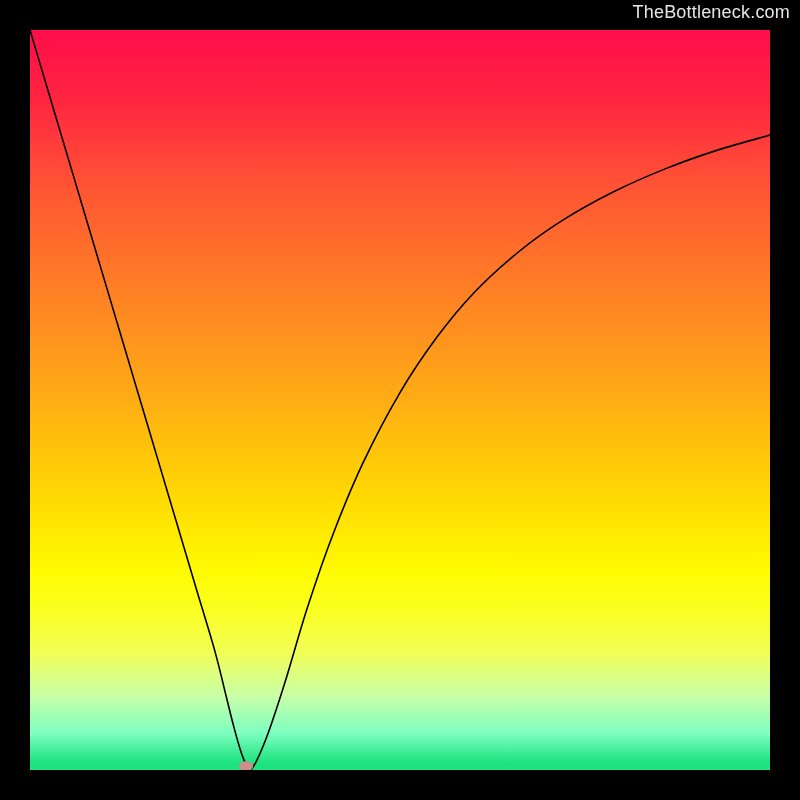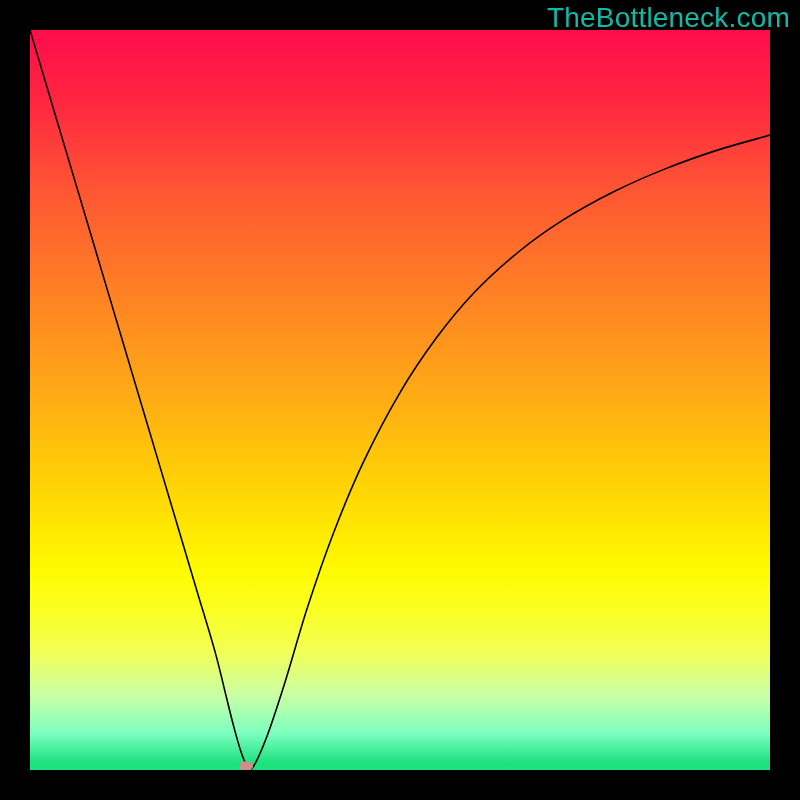--- a/index.html
+++ b/index.html
@@ -14,22 +14,22 @@
   .frame {
     position: relative;
     width: 800px;
     height: 800px;
     background: #000;
   }
   .attribution {
     position: absolute;
     top: 2px;
     right: 10px;
-    color: #14b8a6;
-    font-size: 28px;
+    color: #e5e5e5;
+    font-size: 18px;
     font-weight: 500;
     letter-spacing: 0.2px;
   }
   .plot-area {
     position: absolute;
     left: 30px;
     top: 30px;
     width: 740px;
     height: 740px;
   }

